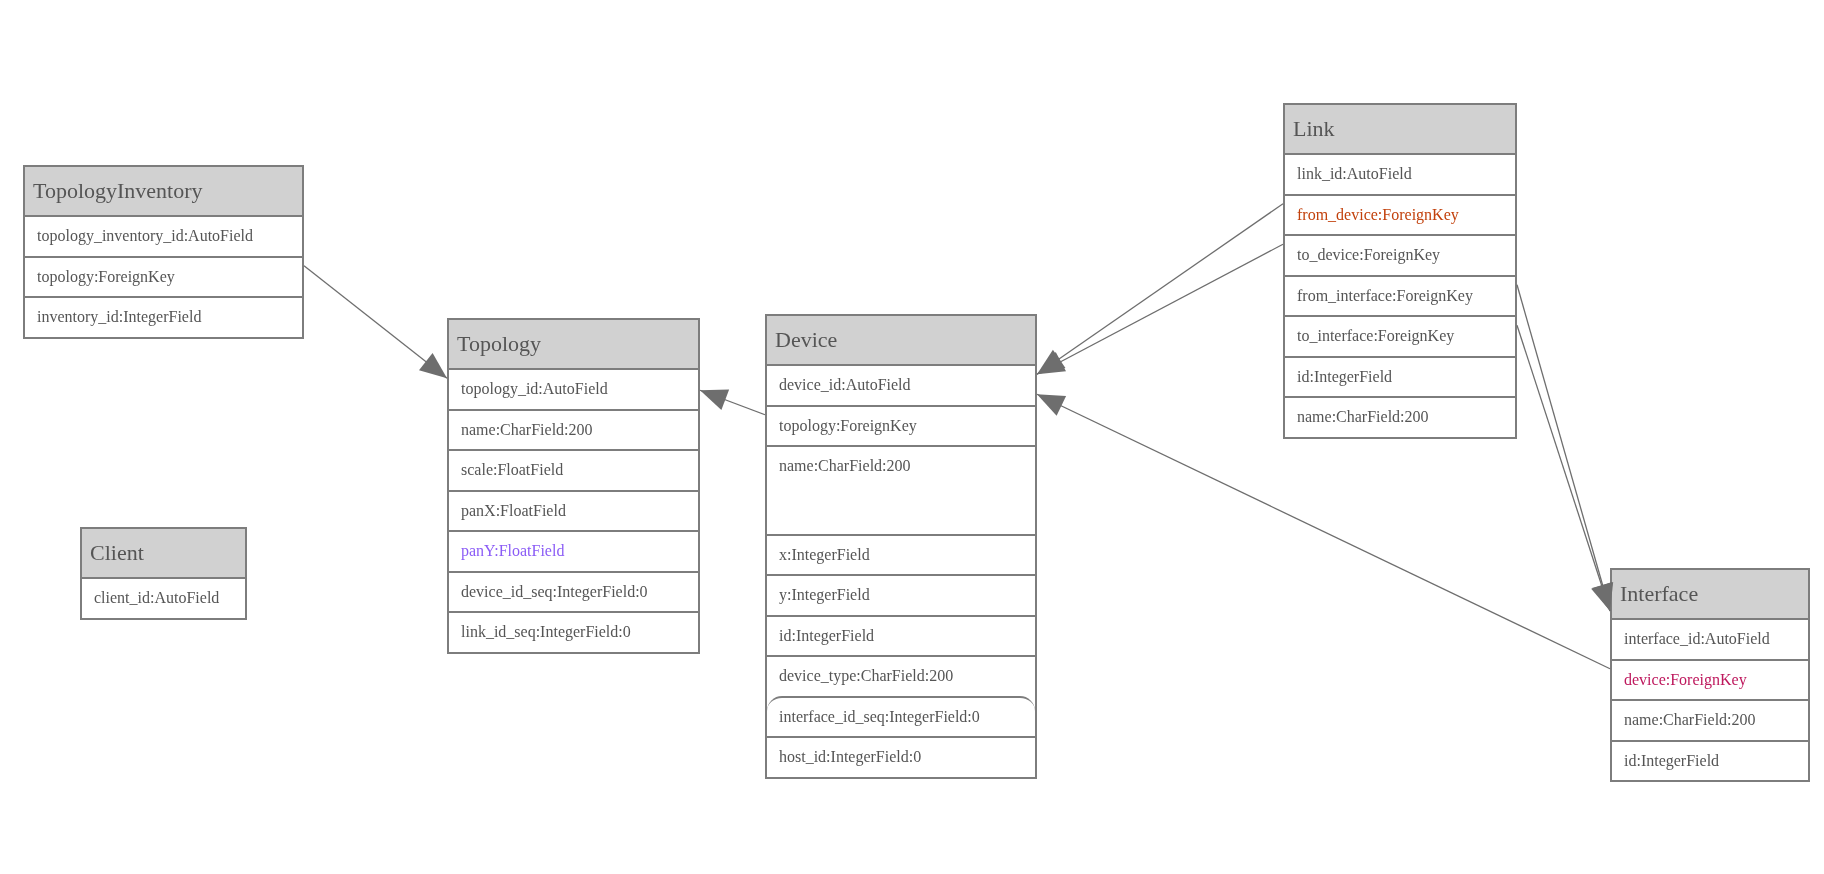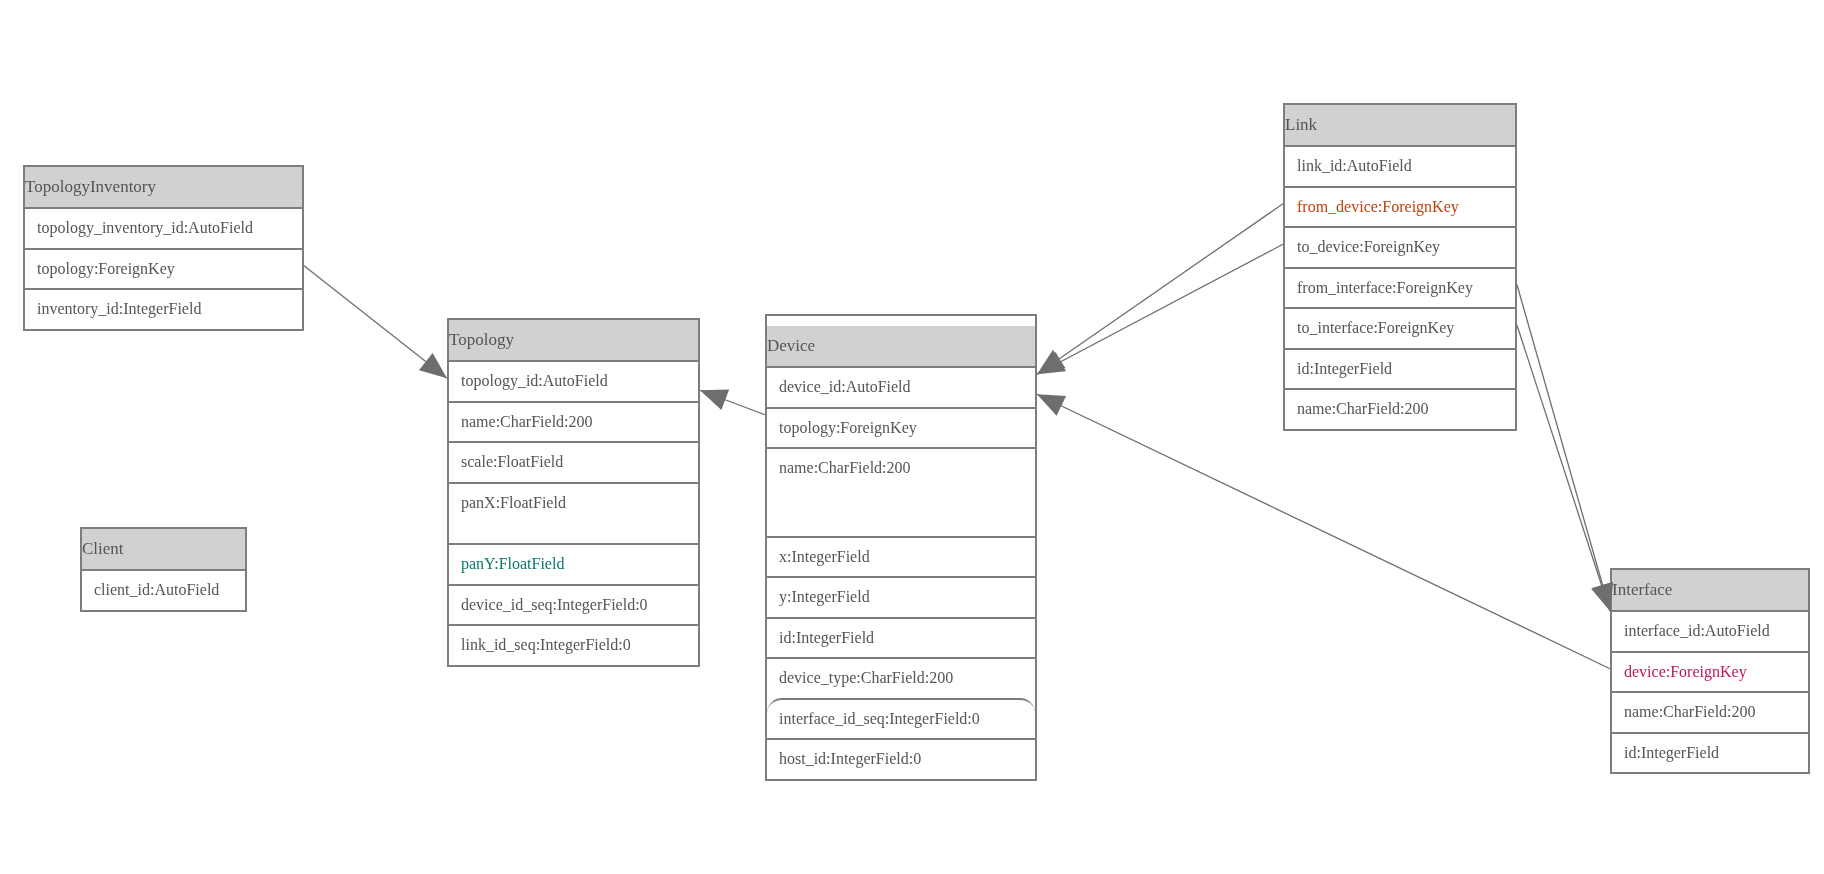--- a/index.html
+++ b/index.html
@@ -30,27 +30,27 @@
   }
   .entity {
     position: absolute;
     box-sizing: border-box;
     border: 2px solid #7d7d7d;
     background: #ffffff;
     z-index: 1;
   }
   .entity-header {
     box-sizing: border-box;
-    height: 40px;
+    height: 48px;
     display: flex;
     align-items: center;
-    padding-left: 0;
+    padding-left: 8px;
     background: #d1d1d1;
     color: #555555;
-    font-size: 17px;
+    font-size: 22px;
     overflow: hidden;
     white-space: nowrap;
   }
   .entity-row {
     box-sizing: border-box;
     height: 40.5px;
     display: flex;
     align-items: center;
     padding-left: 12px;
     border-top: 2px solid #7d7d7d;
@@ -86,30 +86,30 @@
       <div class="entity-row" style="border-top-color: rgb(125, 125, 125); color: rgb(85, 85, 85);">topology_inventory_id:AutoField</div>
       <div class="entity-row" style="border-top-color: rgb(125, 125, 125); color: rgb(85, 85, 85);">topology:ForeignKey</div>
       <div class="entity-row" style="border-top-color: rgb(125, 125, 125); color: rgb(85, 85, 85);">inventory_id:IntegerField</div>
     </div>
     <div class="entity" style="left: 447px; top: 318px; width: 253px; border-color: rgb(125, 125, 125);">
       <div class="entity-header" style="background: rgb(209, 209, 209); color: rgb(85, 85, 85);">Topology</div>
       <div class="entity-row" style="border-top-color: rgb(125, 125, 125); color: rgb(85, 85, 85);">topology_id:AutoField</div>
       <div class="entity-row" style="border-top-color: rgb(125, 125, 125); color: rgb(85, 85, 85);">name:CharField:200</div>
       <div class="entity-row" style="border-top-color: rgb(125, 125, 125); color: rgb(85, 85, 85);">scale:FloatField</div>
       <div class="entity-row" style="border-top-color: rgb(125, 125, 125); color: rgb(85, 85, 85);">panX:FloatField</div>
-      <div class="entity-row" style="border-top-color: rgb(125, 125, 125); color: #0f766e; margin-top: 21px;">panY:FloatField</div>
+      <div class="entity-row" style="border-top-color: rgb(125, 125, 125); color: #8b5cf6;">panY:FloatField</div>
       <div class="entity-row" style="border-top-color: rgb(125, 125, 125); color: rgb(85, 85, 85);">device_id_seq:IntegerField:0</div>
       <div class="entity-row" style="border-top-color: rgb(125, 125, 125); color: rgb(85, 85, 85);">link_id_seq:IntegerField:0</div>
     </div>
     <div class="entity" style="left: 80px; top: 527px; width: 167px; border-color: rgb(125, 125, 125);">
       <div class="entity-header" style="background: rgb(209, 209, 209); color: rgb(85, 85, 85);">Client</div>
       <div class="entity-row" style="border-top-color: rgb(125, 125, 125); color: rgb(85, 85, 85);">client_id:AutoField</div>
     </div>
     <div class="entity" style="left: 765px; top: 314px; width: 272px; border-color: rgb(125, 125, 125);">
-      <div class="entity-header" style="background: rgb(209, 209, 209); color: rgb(85, 85, 85); margin-top: 10px;">Device</div>
+      <div class="entity-header" style="background: rgb(209, 209, 209); color: rgb(85, 85, 85);">Device</div>
       <div class="entity-row" style="border-top-color: rgb(125, 125, 125); color: rgb(85, 85, 85);">device_id:AutoField</div>
       <div class="entity-row" style="border-top-color: rgb(125, 125, 125); color: rgb(85, 85, 85);">topology:ForeignKey</div>
       <div class="entity-row" style="border-top-color: rgb(125, 125, 125); color: rgb(85, 85, 85);">name:CharField:200</div>
       <div class="entity-row" style="border-top-color: rgb(125, 125, 125); color: rgb(85, 85, 85); margin-top: 48px;">x:IntegerField</div>
       <div class="entity-row" style="border-top-color: rgb(125, 125, 125); color: rgb(85, 85, 85);">y:IntegerField</div>
       <div class="entity-row" style="border-top-color: rgb(125, 125, 125); color: rgb(85, 85, 85);">id:IntegerField</div>
       <div class="entity-row" style="border-top-color: rgb(125, 125, 125); color: rgb(85, 85, 85);">device_type:CharField:200</div>
       <div class="entity-row" style="border-top-color: rgb(125, 125, 125); color: rgb(85, 85, 85); border-radius: 15px;">interface_id_seq:IntegerField:0</div>
       <div class="entity-row" style="border-top-color: rgb(125, 125, 125); color: rgb(85, 85, 85);">host_id:IntegerField:0</div>
     </div>

